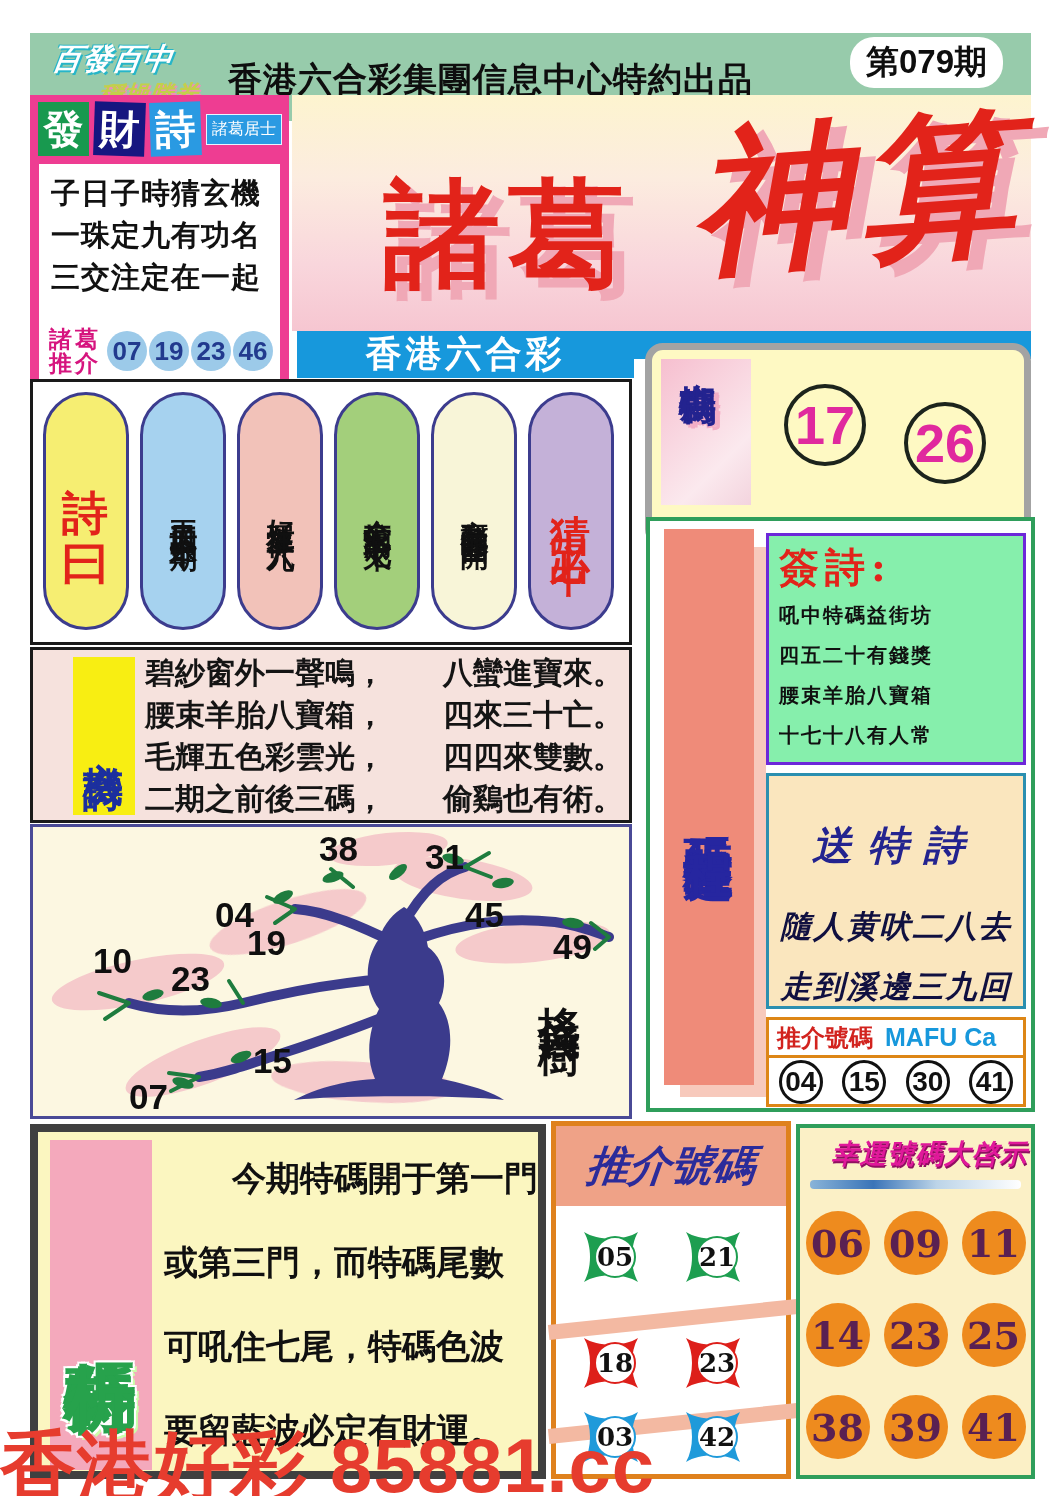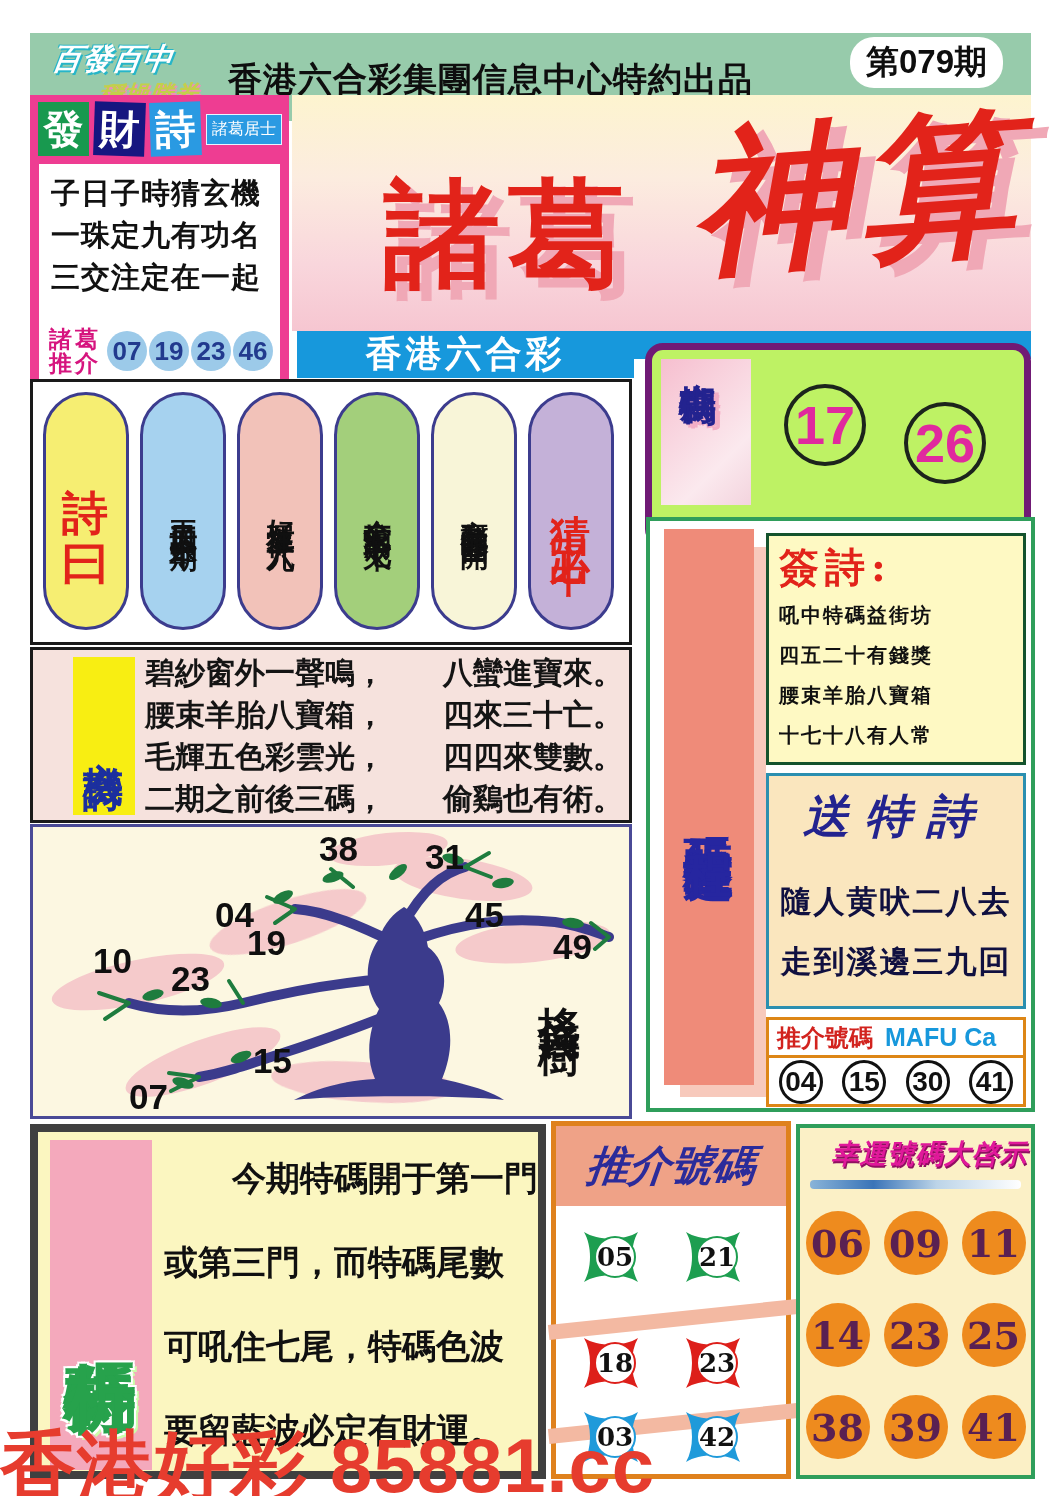--- a/index.html
+++ b/index.html
@@ -42,22 +42,22 @@
   .mast-t1{left:92px;top:62px;font-family:"DejaVu Serif","Liberation Serif",serif;font-weight:bold;
            font-size:116px;color:#e2231a;text-shadow:12px 10px 0 #f0a8b6;letter-spacing:8px;}
   .mast-t2{left:400px;top:-6px;font-family:"DejaVu Serif","Liberation Serif",serif;font-weight:bold;
            font-style:italic;font-size:156px;color:#e2231a;text-shadow:14px 10px 0 #f0a8b6;
            transform:rotate(-4deg);letter-spacing:10px;}
   .blue-banner{left:297px;top:331px;width:337px;height:47px;background:#1798dc;color:#fff;
                font-size:36px;font-weight:bold;letter-spacing:4px;}
   .blue-strip{left:634px;top:331px;width:397px;height:28px;background:#1798dc;}
 
   
-  .special{left:645px;top:343px;width:386px;height:204px;background:#bef264;
-           border:7px solid #701a75;border-radius:18px;box-sizing:border-box;}
+  .special{left:645px;top:343px;width:386px;height:204px;background:#fef9c3;
+           border:7px solid #a3a3a3;border-radius:18px;box-sizing:border-box;}
   .special-backing{left:9px;top:9px;width:90px;height:146px;
                    background:linear-gradient(135deg,#f6bfcf,#fbe9ee 70%,#f3d4de);}
   .special-label{left:20px;top:4px;height:158px;font-size:37px;font-weight:bold;color:#23238f;
                  text-shadow:5px 4px 0 #f3aec6;letter-spacing:2px;}
   .sp-circle{width:82px;height:82px;border:4px solid #1c241c;border-radius:50%;
              color:#e0299e;font-size:54px;font-weight:bold;box-sizing:border-box;}
   .sp-c1{left:132px;top:34px;} .sp-c2{left:252px;top:52px;}
 
   
   .shiyue{left:30px;top:379px;width:602px;height:266px;background:#fff;
@@ -86,29 +86,29 @@
   .tn{position:absolute;font-size:35px;font-weight:800;color:#0f0f0f;}
   .tree-caption{left:498px;top:146px;font-family:"DejaVu Serif","Liberation Serif",serif;
                 font-size:42px;font-weight:bold;color:#101010;letter-spacing:14px;}
 
   
   .rightcol{left:646px;top:517px;width:389px;height:595px;background:#fff;
             border:4px solid #2f9e5b;box-sizing:border-box;}
   .zts-back{left:30px;top:26px;width:86px;height:550px;background:#f7c9bc;}
   .zts-strip{left:14px;top:8px;width:90px;height:556px;background:#ef8b79;}
   .zts-title{font-size:50px;font-weight:800;color:#2626a0;letter-spacing:2px;}
-  .qianshi{left:116px;top:12px;width:260px;height:232px;background:#fef9c3;
-           border:3px solid #14532d;box-sizing:border-box;padding:4px 10px;}
+  .qianshi{left:116px;top:12px;width:260px;height:232px;background:#86efac;
+           border:3px solid #6d28d9;box-sizing:border-box;padding:4px 10px;}
   .qs-title{color:#e2231a;font-weight:800;font-size:40px;letter-spacing:6px;
             font-family:"DejaVu Serif",serif;}
   .qs-line{font-size:20px;font-weight:600;color:#101010;line-height:40px;letter-spacing:2px;}
   .songteshi{left:116px;top:252px;width:260px;height:236px;background:#fae6be;
              border:3px solid #2b8fb0;box-sizing:border-box;text-align:center;padding-top:10px;}
-  .sts-title{color:#23238f;font-weight:800;font-style:italic;font-size:46px;letter-spacing:16px;
-             font-family:"DejaVu Serif",serif;}
+  .sts-title{color:#23238f;font-weight:800;font-style:italic;font-size:40px;letter-spacing:16px;
+             font-family:"DejaVu Serif",serif;margin-top:32px;}
   .sts-line{font-size:31px;font-weight:bold;color:#101040;line-height:60px;letter-spacing:2px;}
   .mafu{left:116px;top:496px;width:260px;height:90px;background:#fff;
         border:3px solid #dd8616;box-sizing:border-box;}
   .mafu-head{height:35px;border-bottom:3px solid #dd8616;display:flex;align-items:center;
              padding:0 8px;gap:12px;}
   .mafu-label{color:#d2231e;font-weight:800;font-size:24px;}
   .mafu-en{color:#1798dc;font-weight:800;font-size:25px;}
   .mafu-nums{display:flex;justify-content:space-around;align-items:center;height:48px;}
   .mafu-c{width:44px;height:44px;border:3px solid #111;border-radius:50%;box-sizing:border-box;
           font-size:28px;font-weight:800;color:#111;}
@@ -312,21 +312,21 @@
     </div>
     <div class="abs qianshi">
       <div class="qs-title">簽詩:</div>
       <div class="qs-line">吼中特碼益街坊</div>
       <div class="qs-line">四五二十有錢獎</div>
       <div class="qs-line">腰束羊胎八寶箱</div>
       <div class="qs-line">十七十八有人常</div>
     </div>
     <div class="abs songteshi">
       <div class="sts-title">送特詩</div>
-      <div style="margin-top:24px;">
+      <div style="margin-top:24px;font-style:italic;">
         <div class="sts-line">隨人黄吠二八去</div>
         <div class="sts-line">走到溪邊三九回</div>
       </div>
     </div>
     <div class="abs mafu">
       <div class="mafu-head">
         <span class="mafu-label">推介號碼</span>
         <span class="mafu-en">MAFU Ca</span>
       </div>
       <div class="mafu-nums">

